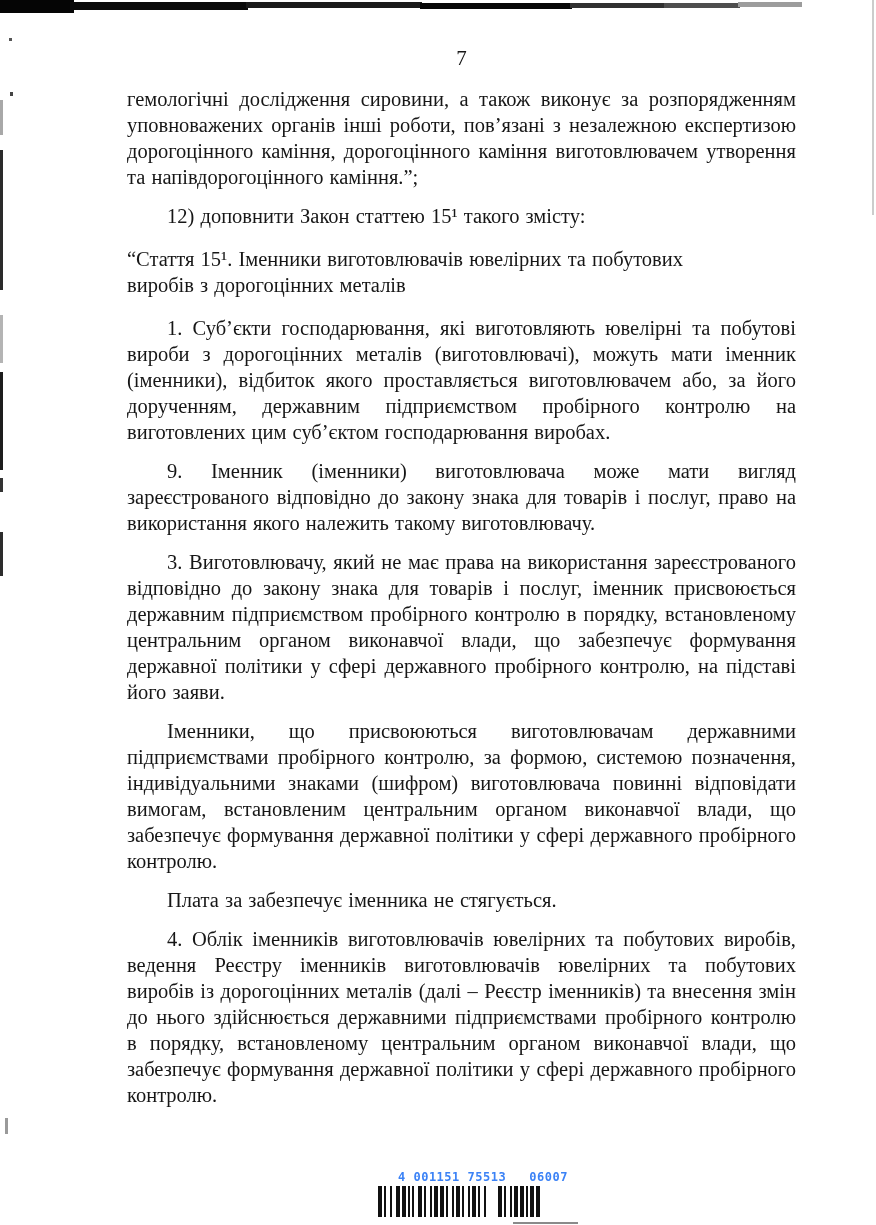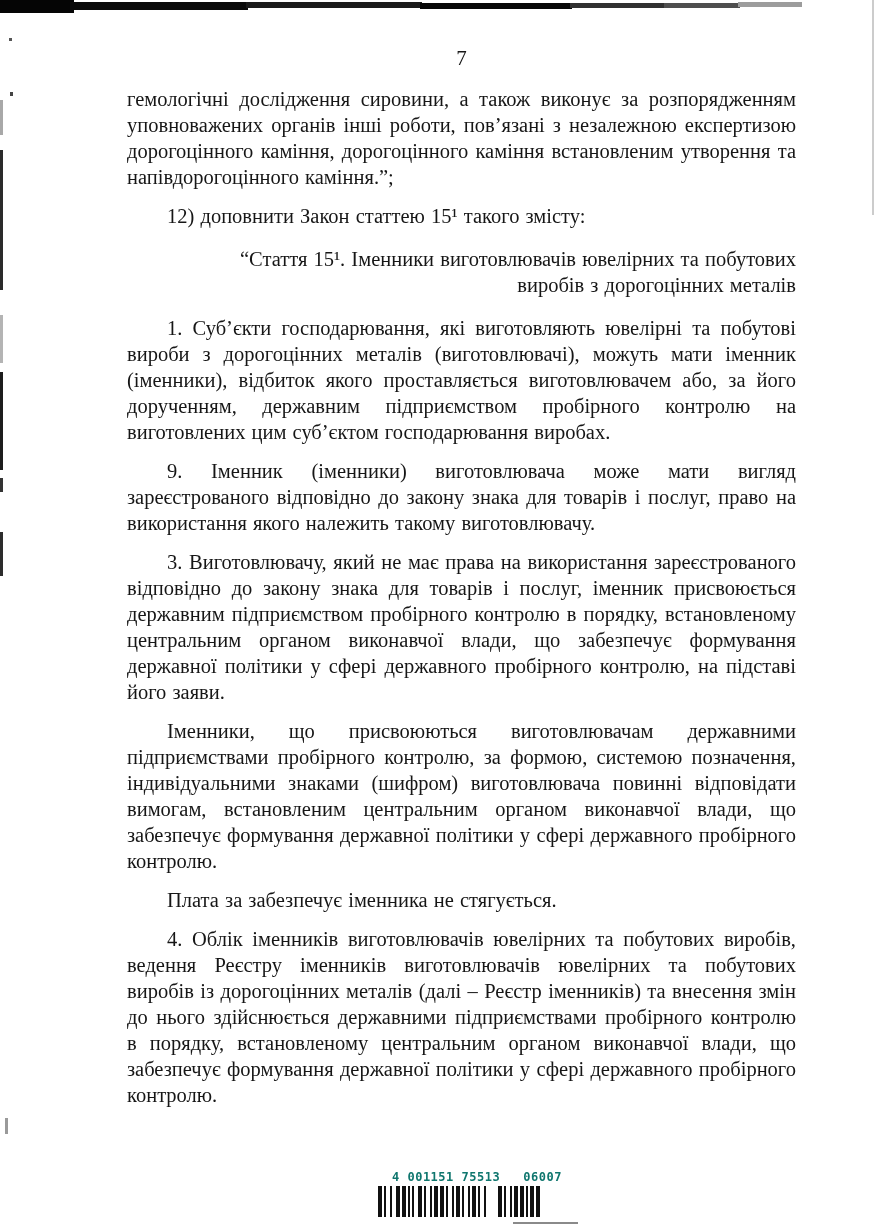--- a/index.html
+++ b/index.html
@@ -45,31 +45,31 @@
     font-size: 20.5px; line-height: 26px; color: #161616;
     word-spacing: 1px;
   }
   .text-col p {
     margin: 0 0 13px 0;
     text-align: justify;
     text-indent: 40px;
   }
   .text-col p.no-indent { text-indent: 0; }
   .heading {
-    text-align: right;
+    text-align: left;
     margin: 17px 0 17px 0;
   }
 
   
   .barcode { position: absolute; left: 378px; top: 1170px; width: 180px; }
   .barcode-digits {
     font-family: "DejaVu Sans Mono", monospace;
-    font-size: 12px; font-weight: bold; color: #0f766e;
+    font-size: 12px; font-weight: bold; color: #3b82f6;
     white-space: pre; letter-spacing: 0.5px;
-    margin-left: 14px;
+    margin-left: 20px;
   }
   .barcode-bars {
     margin-top: 2px; height: 31px;
     display: flex; align-items: stretch;
   }
   .barcode-bars .bar  { width: 2px; height: 100%; background: #111; }
   .barcode-bars .space { width: 2px; height: 100%; background: transparent; }
 </style>
 </head>
 <body>
@@ -90,21 +90,21 @@
   <div class="artifact ledge-4"></div>
   <div class="artifact ledge-5"></div>
   <div class="artifact ledge-6"></div>
   <div class="artifact ledge-7"></div>
   <div class="artifact dot-1"></div>
   <div class="artifact dot-2"></div>
 
   <div class="page-number">7</div>
 
   <div class="text-col">
-    <p class="no-indent">гемологічні дослідження сировини, а також виконує за розпорядженням уповноважених органів інші роботи, пов’язані з незалежною експертизою дорогоцінного каміння, дорогоцінного каміння встановленим утворення та напівдорогоцінного каміння.”;</p>
+    <p class="no-indent">гемологічні дослідження сировини, а також виконує за розпорядженням уповноважених органів інші роботи, пов’язані з незалежною експертизою дорогоцінного каміння, дорогоцінного каміння виготовлювачем утворення та напівдорогоцінного каміння.”;</p>
     <p>12) доповнити Закон статтею 15¹ такого змісту:</p>
     <div class="heading">
       <div>“Стаття 15¹. Іменники виготовлювачів ювелірних та побутових</div>
       <div>виробів з дорогоцінних металів</div>
     </div>
     <p>1. Суб’єкти господарювання, які виготовляють ювелірні та побутові вироби з дорогоцінних металів (виготовлювачі), можуть мати іменник (іменники), відбиток якого проставляється виготовлювачем або, за його дорученням, державним підприємством пробірного контролю на виготовлених цим суб’єктом господарювання виробах.</p>
     <p>9. Іменник (іменники) виготовлювача може мати вигляд зареєстрованого відповідно до закону знака для товарів і послуг, право на використання якого належить такому виготовлювачу.</p>
     <p>3. Виготовлювачу, який не має права на використання зареєстрованого відповідно до закону знака для товарів і послуг, іменник присвоюється державним підприємством пробірного контролю в порядку, встановленому центральним органом виконавчої влади, що забезпечує формування державної політики у сфері державного пробірного контролю, на підставі його заяви.</p>
     <p>Іменники, що присвоюються виготовлювачам державними підприємствами пробірного контролю, за формою, системою позначення, індивідуальними знаками (шифром) виготовлювача повинні відповідати вимогам, встановленим центральним органом виконавчої влади, що забезпечує формування державної політики у сфері державного пробірного контролю.</p>
     <p>Плата за забезпечує іменника не стягується.</p>

